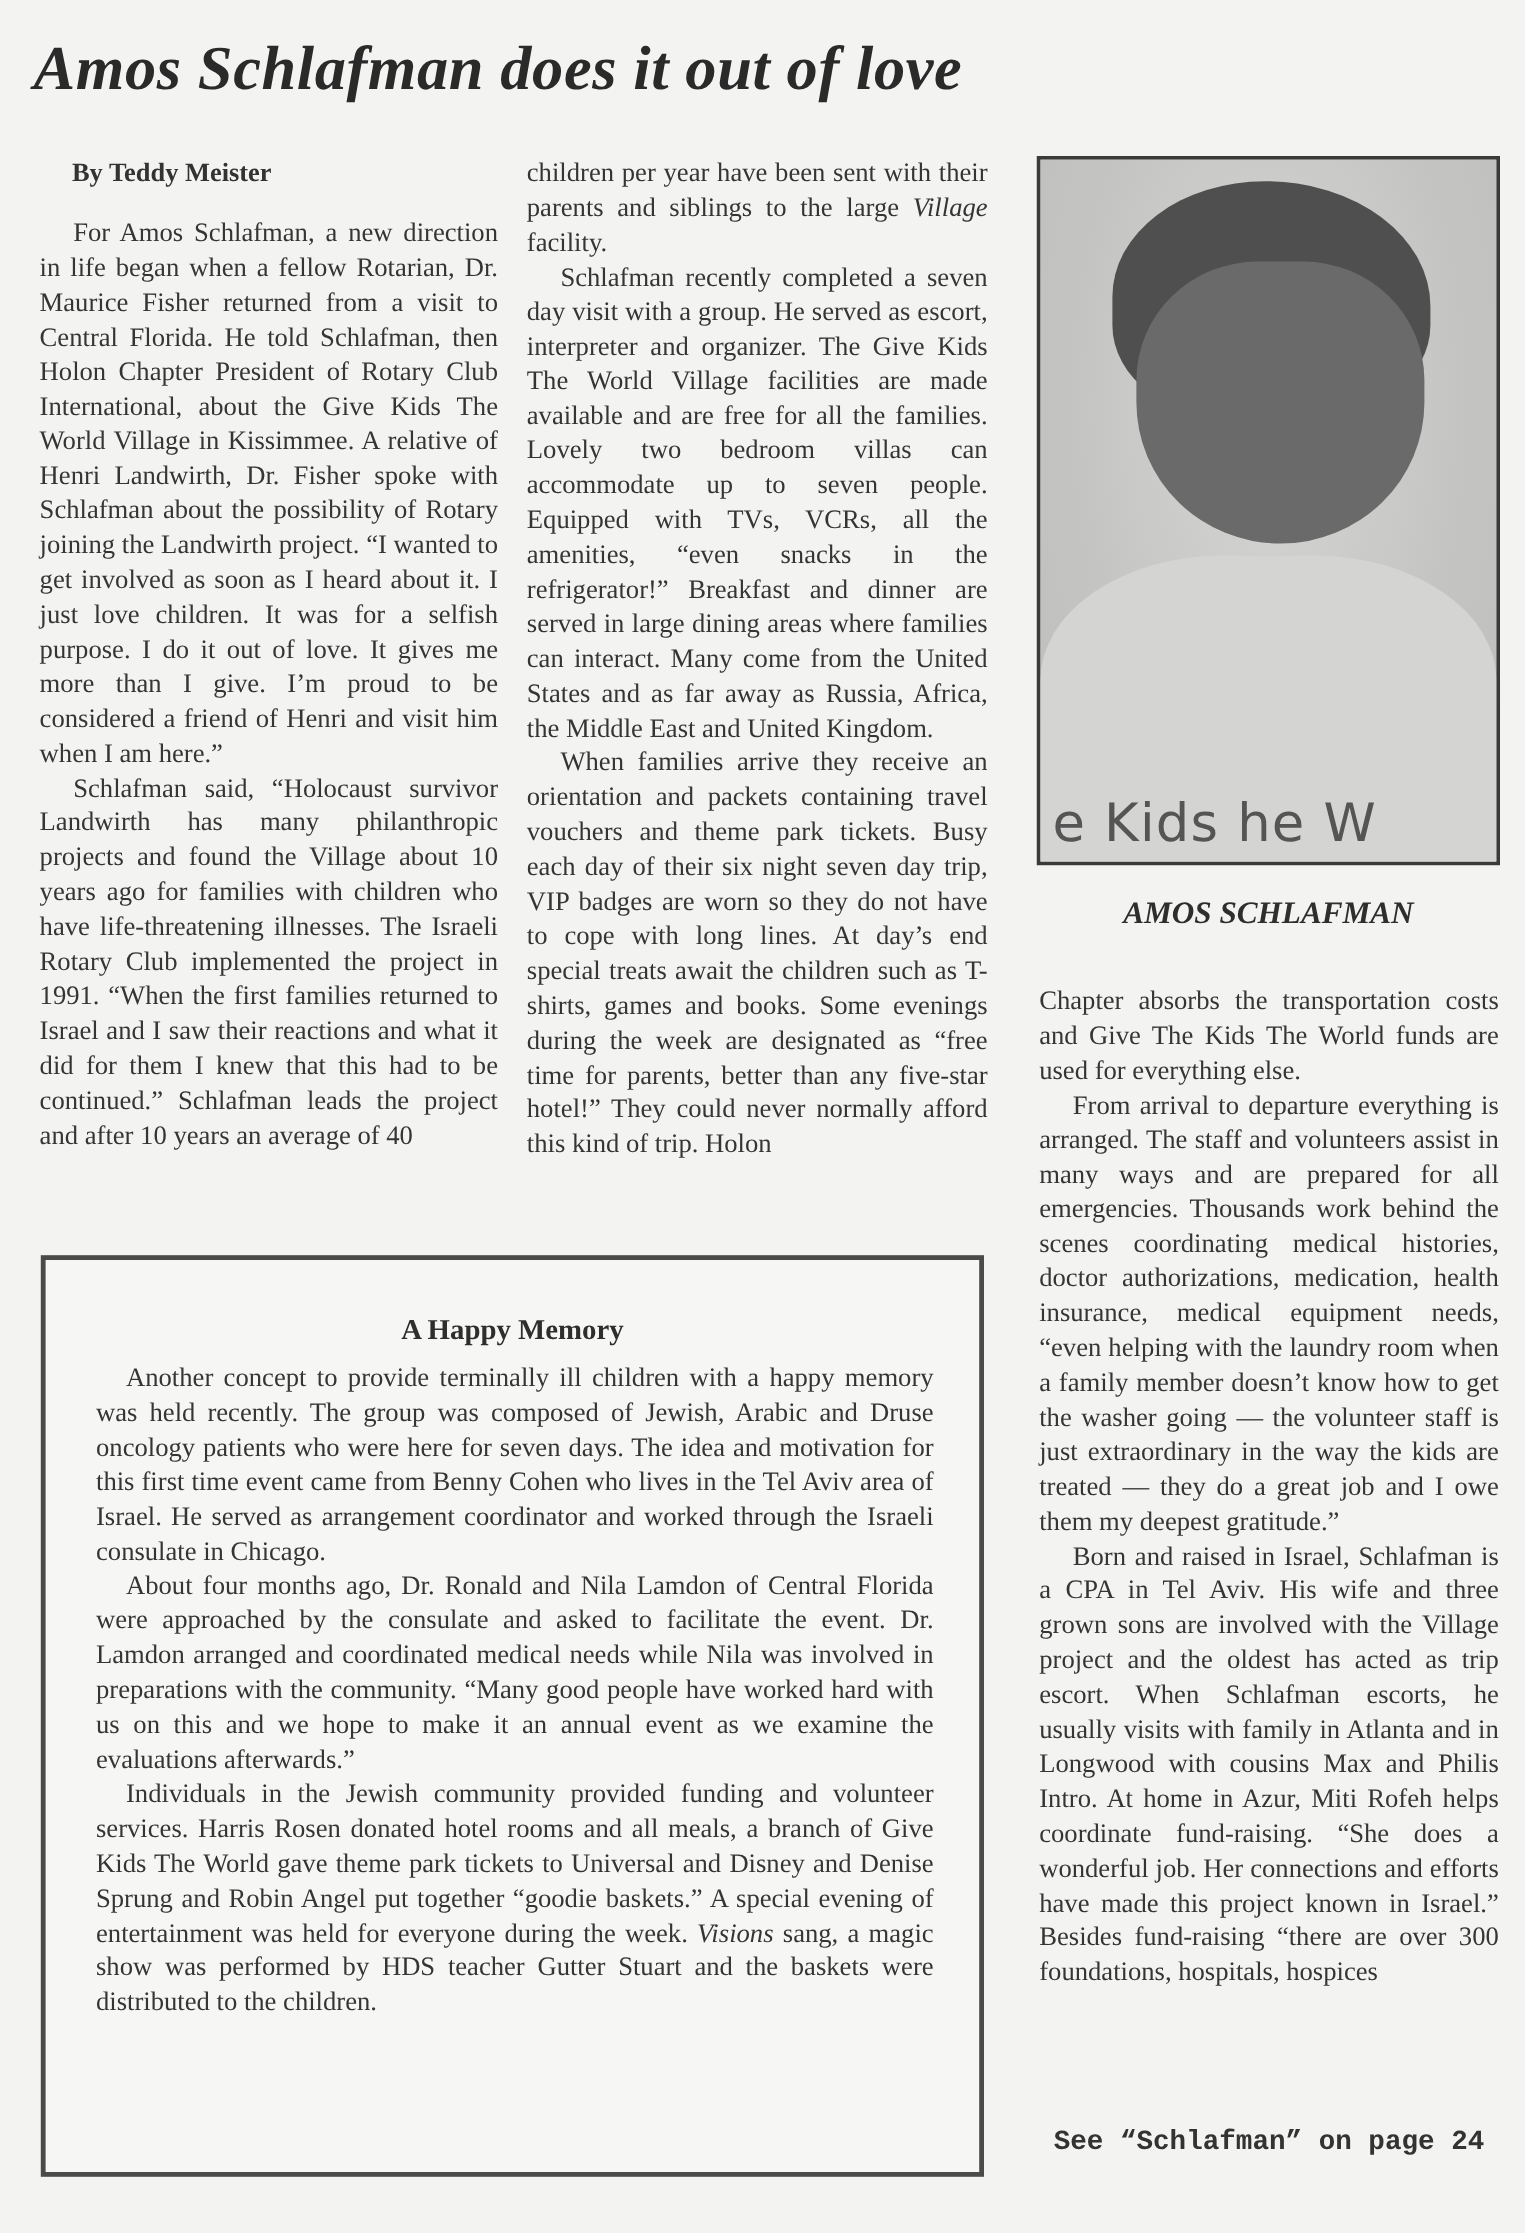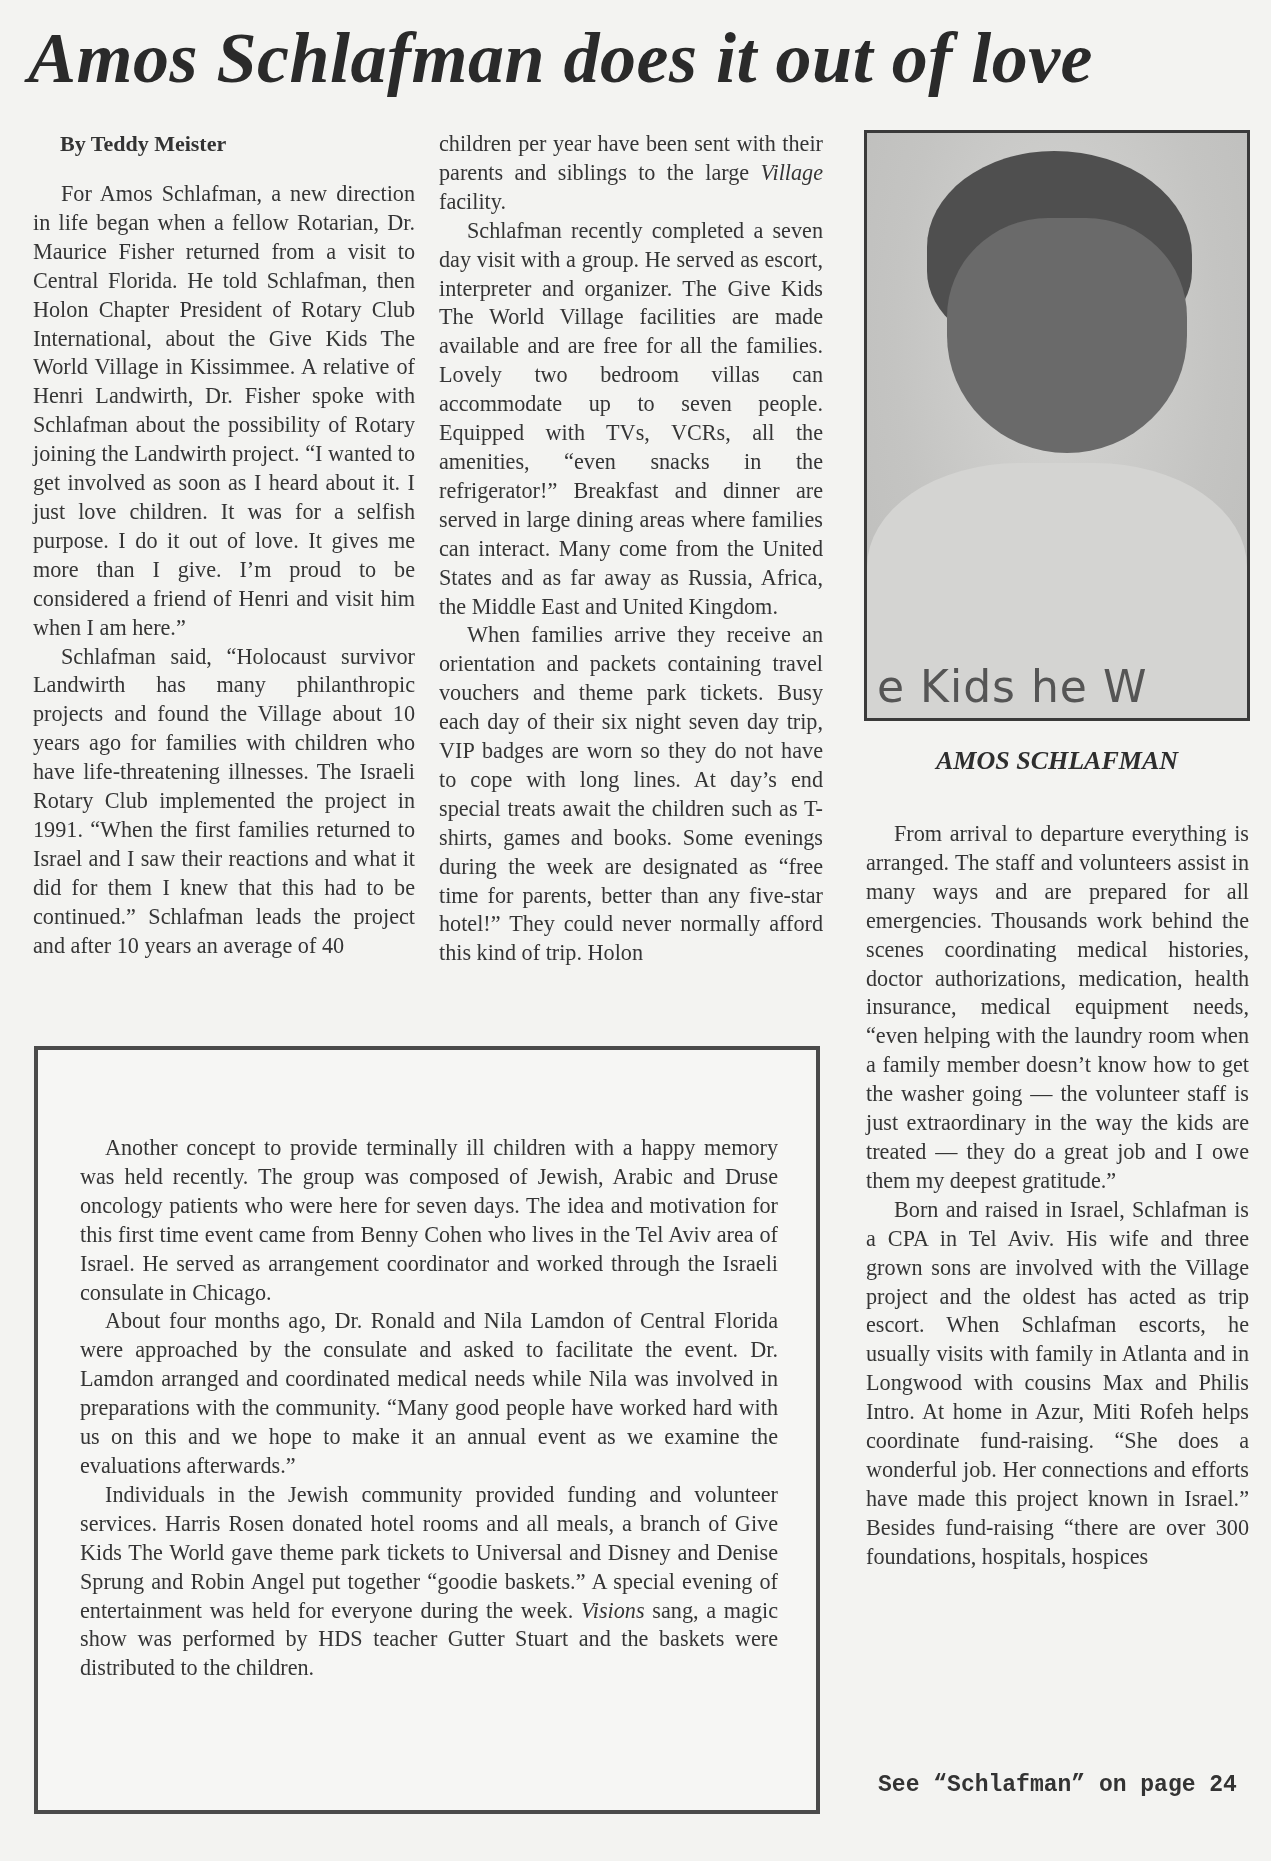--- a/index.html
+++ b/index.html
@@ -5,21 +5,21 @@
   html, body { margin: 0; padding: 0; }
   body {
     width: 1271px; height: 1861px; position: relative; overflow: hidden;
     background: #f3f3f1;
     color: #2b2b2b;
     font-family: "DejaVu Serif", serif;
   }
   .headline {
     position: absolute; left: 28px; top: 14px; width: 1230px;
     font-family: "Liberation Serif", serif; font-style: italic; font-weight: bold;
-    font-size: 72px; line-height: 88px; letter-spacing: 0.5px; color: #2a2a2a;
+    font-size: 52px; line-height: 88px; letter-spacing: 0.5px; color: #2a2a2a;
     white-space: nowrap;
   }
   .col {
     position: absolute; font-family: "Liberation Serif", serif;
     font-size: 22.2px; line-height: 28.9px; text-align: justify; color: #353535;
   }
   .col p { margin: 0; text-indent: 28px; }
   .col p.noindent { text-indent: 0; }
   .col1 { left: 33px; top: 130px; width: 382px; }
   .col2 { left: 439px; top: 130px; width: 384px; }
@@ -87,25 +87,27 @@
 <div class="photo">
   <div class="bg"></div>
   <div class="shirt"></div>
   <div class="hair"></div>
   <div class="face"></div>
   <div class="shirt-text">e Kids  he W</div>
 </div>
 <div class="caption">AMOS SCHLAFMAN</div>
 
 <div class="col col3">
+  <p class="noindent">Chapter absorbs the transportation costs and Give The Kids The World funds are used for everything else.</p>
   <p>From arrival to departure everything is arranged. The staff and volunteers assist in many ways and are prepared for all emergencies. Thousands work behind the scenes coordinating medical histories, doctor authorizations, medication, health insurance, medical equipment needs, “even helping with the laundry room when a family member doesn’t know how to get the washer going — the volunteer staff is just extraordinary in the way the kids are treated — they do a great job and I owe them my deepest gratitude.”</p>
   <p>Born and raised in Israel, Schlafman is a CPA in Tel Aviv. His wife and three grown sons are involved with the Village project and the oldest has acted as trip escort. When Schlafman escorts, he usually visits with family in Atlanta and in Longwood with cousins Max and Philis Intro. At home in Azur, Miti Rofeh helps coordinate fund-raising. “She does a wonderful job. Her connections and efforts have made this project known in Israel.” Besides fund-raising “there are over 300 foundations, hospitals, hospices</p>
 </div>
 
 <div class="jump">See “Schlafman” on page 24</div>
 
 <div class="box">
+  <div class="box-title">A Happy Memory</div>
   <div class="box-body">
     <p>Another concept to provide terminally ill children with a happy memory was held recently. The group was composed of Jewish, Arabic and Druse oncology patients who were here for seven days. The idea and motivation for this first time event came from Benny Cohen who lives in the Tel Aviv area of Israel. He served as arrangement coordinator and worked through the Israeli consulate in Chicago.</p>
     <p>About four months ago, Dr. Ronald and Nila Lamdon of Central Florida were approached by the consulate and asked to facilitate the event. Dr. Lamdon arranged and coordinated medical needs while Nila was involved in preparations with the community. “Many good people have worked hard with us on this and we hope to make it an annual event as we examine the evaluations afterwards.”</p>
     <p><span>Individuals in the Jewish community provided funding and volunteer services. Harris Rosen donated hotel rooms and all meals, a branch of Give Kids The World gave theme park tickets to Universal and Disney and Denise Sprung and Robin Angel put together “goodie baskets.” A special evening of entertainment was held for everyone during the week.</span> <i>Visions</i><span> sang, a magic show was performed by HDS teacher Gutter Stuart and the baskets were distributed to the children.</span></p>
   </div>
 </div>
 
 </body></html>

